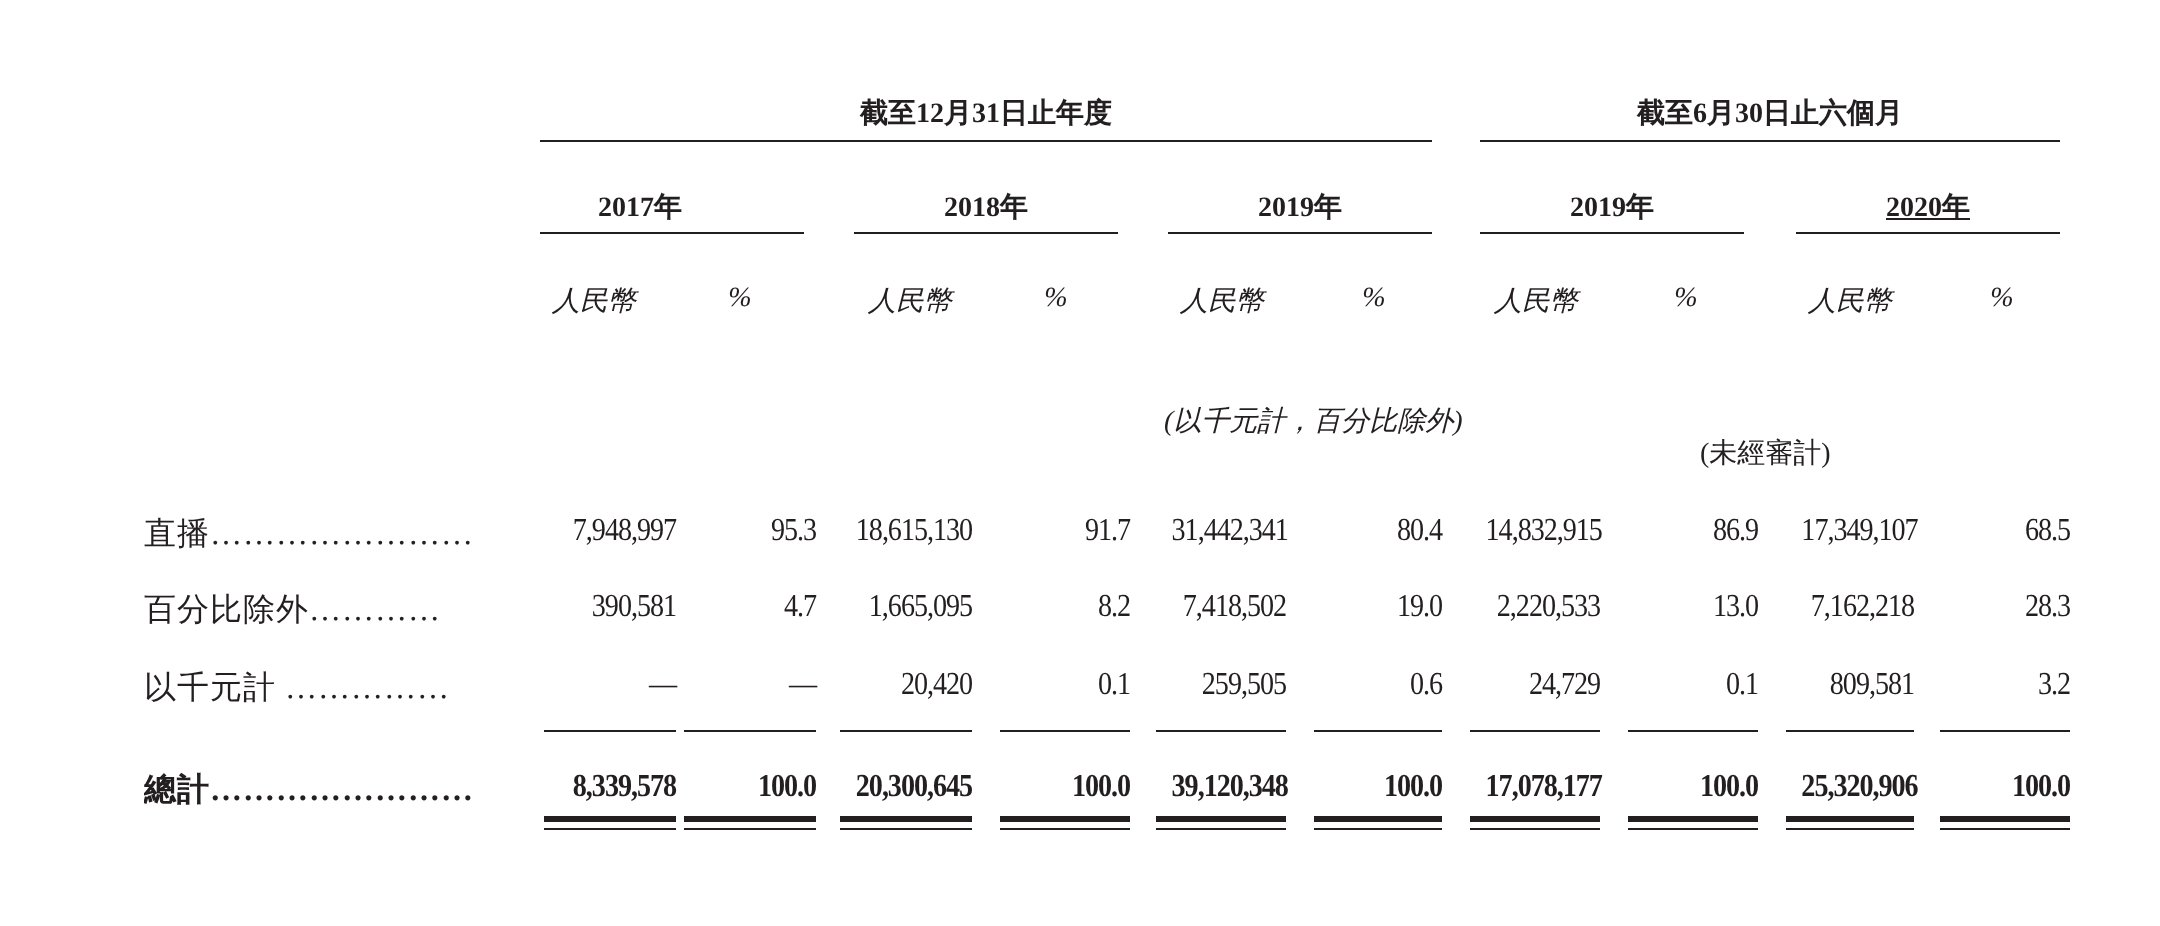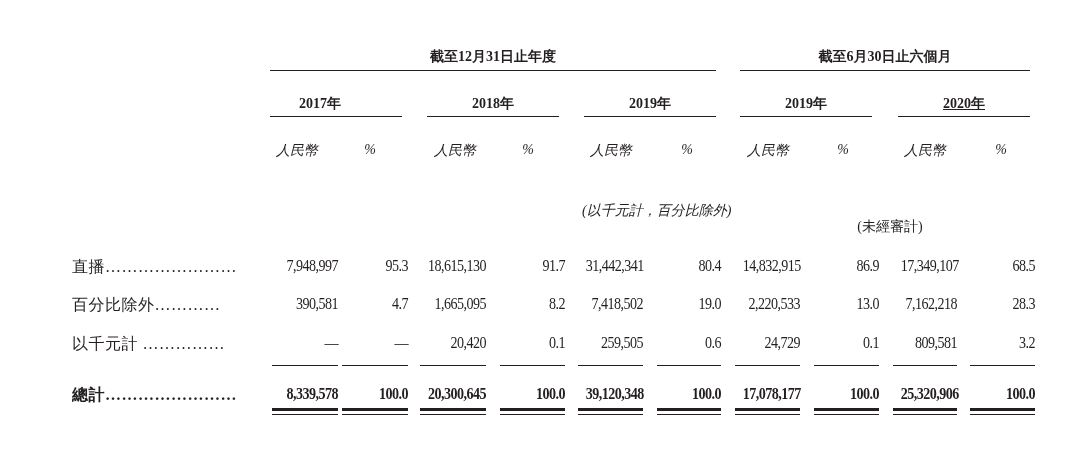--- a/index.html
+++ b/index.html
@@ -41,21 +41,21 @@
 <div class="abs unit" style="left:430px;width:50px;">人民幣</div>
 <div class="abs unit" style="left:518px;width:20px;">%</div>
 <div class="abs unit" style="left:586px;width:50px;">人民幣</div>
 <div class="abs unit" style="left:677px;width:20px;">%</div>
 <div class="abs unit" style="left:743px;width:50px;">人民幣</div>
 <div class="abs unit" style="left:833px;width:20px;">%</div>
 <div class="abs unit" style="left:900px;width:50px;">人民幣</div>
 <div class="abs unit" style="left:991px;width:20px;">%</div>
 
 <div class="abs note" style="left:582px;top:179px;width:150px;margin-top:23px;">(以千元計，百分比除外)</div>
-<div class="abs note" style="left:850px;top:218px;width:80px;font-style:normal;text-align:center;">(未經審計)</div>
+<div class="abs note" style="left:850px;top:218px;width:80px;font-style:normal;">(未經審計)</div>
 
 <div id="rows">
     <div class="abs rowlabel" style="top: 257px;">直播……………………</div>
     <div class="abs cell" style="left: 272px; width: 66px; top: 257px;">7,948,997</div>
     <div class="abs cell" style="left: 342px; width: 66px; top: 257px;">95.3</div>
     <div class="abs cell" style="left: 420px; width: 66px; top: 257px;">18,615,130</div>
     <div class="abs cell" style="left: 500px; width: 65px; top: 257px;">91.7</div>
     <div class="abs cell" style="left: 578px; width: 65px; top: 257px;">31,442,341</div>
     <div class="abs cell" style="left: 657px; width: 64px; top: 257px;">80.4</div>
     <div class="abs cell" style="left: 735px; width: 65px; top: 257px;">14,832,915</div>

